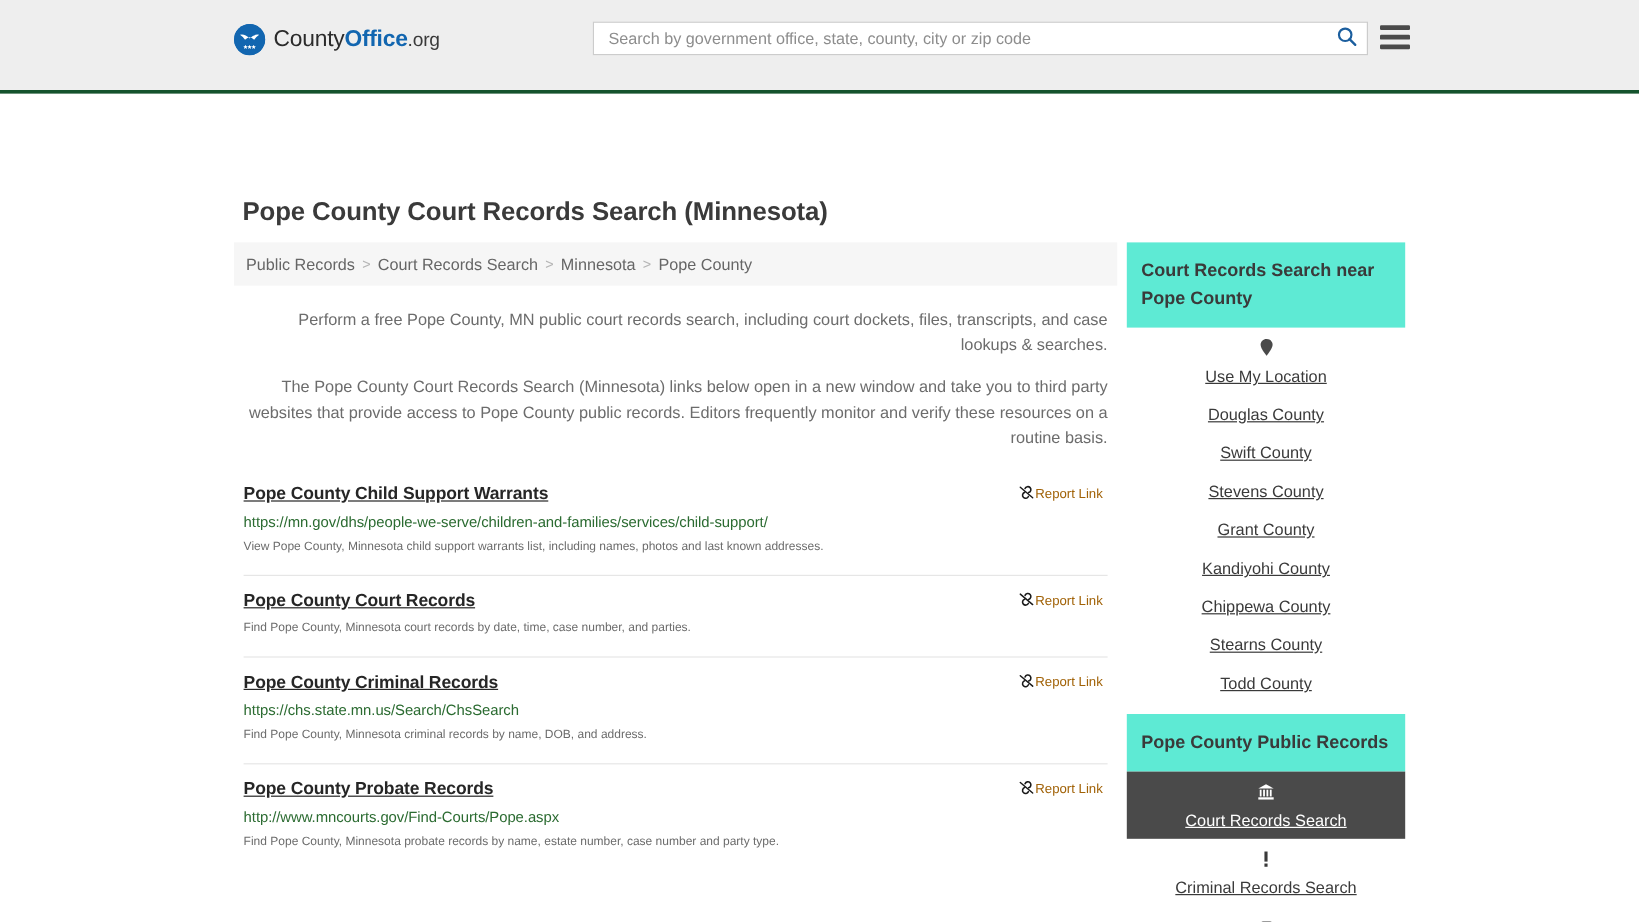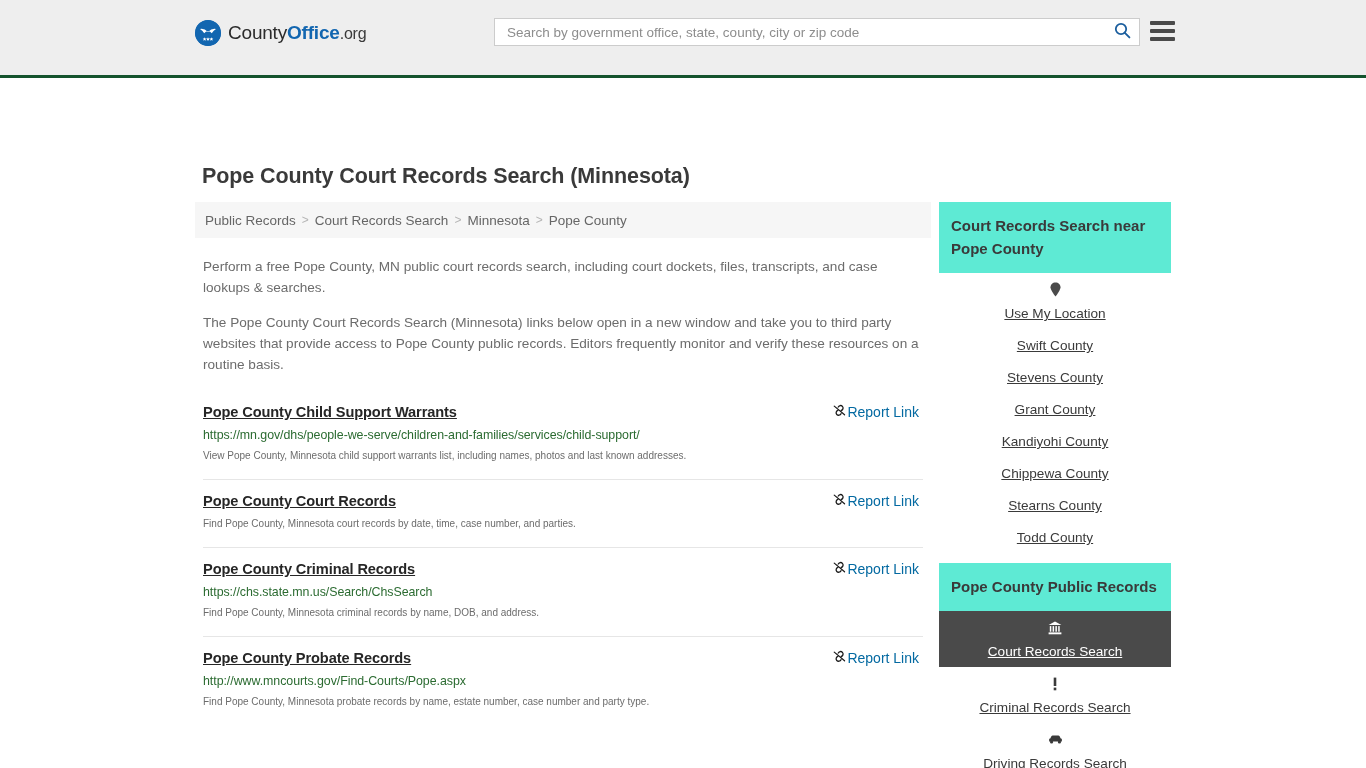--- a/index.html
+++ b/index.html
@@ -148,20 +148,21 @@
     text-decoration: none;
   }
   .breadcrumb .sep {
     color: #b5b5b5;
     margin: 0 6px;
     font-size: 12px;
   }
 
   .intro {
     padding: 0 8px;
+    text-align: right;
   }
   .intro p {
     color: #6c6c6c;
     font-size: 13.6px;
     line-height: 21px;
     margin: 14px 0 0 0;
   }
   .intro p:first-child { margin-top: 18px; }
   .intro a {
     color: #3a3a3a;
@@ -202,22 +203,22 @@
     line-height: 24px;
     margin: 2px 0 0 0;
   }
   .report-link {
     position: absolute;
     right: 4px;
     top: 12px;
     display: flex;
     align-items: center;
     gap: 0;
-    color: #0369a1;
-    font-size: 14px;
+    color: #a16207;
+    font-size: 11px;
     text-decoration: none;
     cursor: pointer;
   }
   .result:first-child .report-link { top: 8px; }
 
   
   .sidebar {
     position: absolute;
     left: 939px;
     top: 124px;
@@ -397,20 +398,25 @@
             <span class="ic">
               <svg width="11" height="15" viewBox="0 0 11 15">
                 <path d="M5.5 0.5 C2.6 0.5 0.5 2.6 0.5 5.3 C0.5 8.6 5.5 14.5 5.5 14.5 C5.5 14.5 10.5 8.6 10.5 5.3 C10.5 2.6 8.4 0.5 5.5 0.5 z" fill="#4a4a4a"></path>
               </svg>
             </span>
             <span class="lbl">Use My Location</span>
           </a>
         </li>
         <li>
           <a class="panel-link" href="#">
+            <span class="lbl">Douglas County</span>
+          </a>
+        </li>
+        <li>
+          <a class="panel-link" href="#">
             <span class="lbl">Swift County</span>
           </a>
         </li>
         <li>
           <a class="panel-link" href="#">
             <span class="lbl">Stevens County</span>
           </a>
         </li>
         <li>
           <a class="panel-link" href="#">

